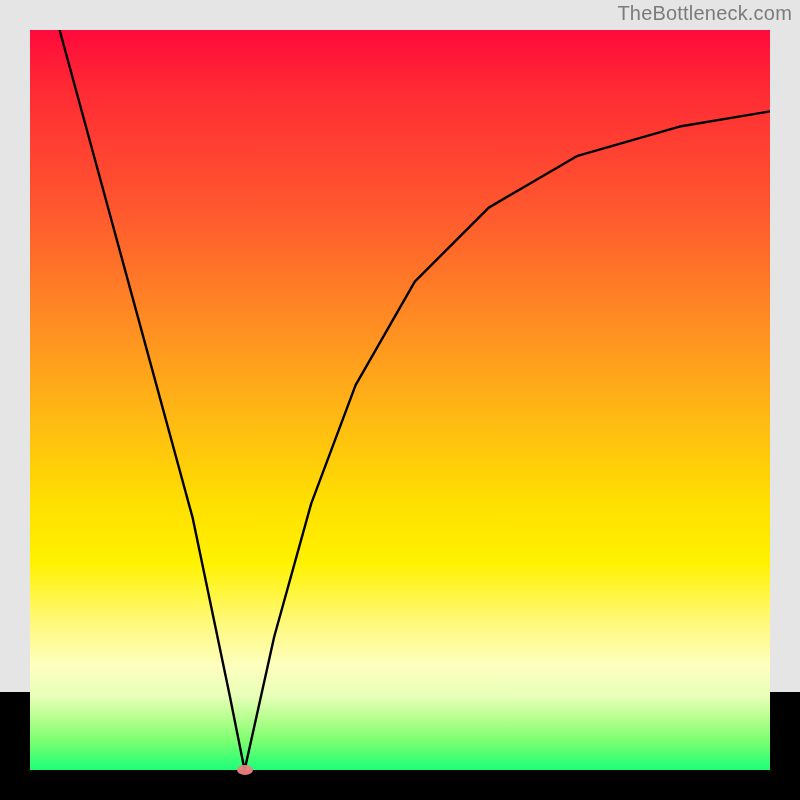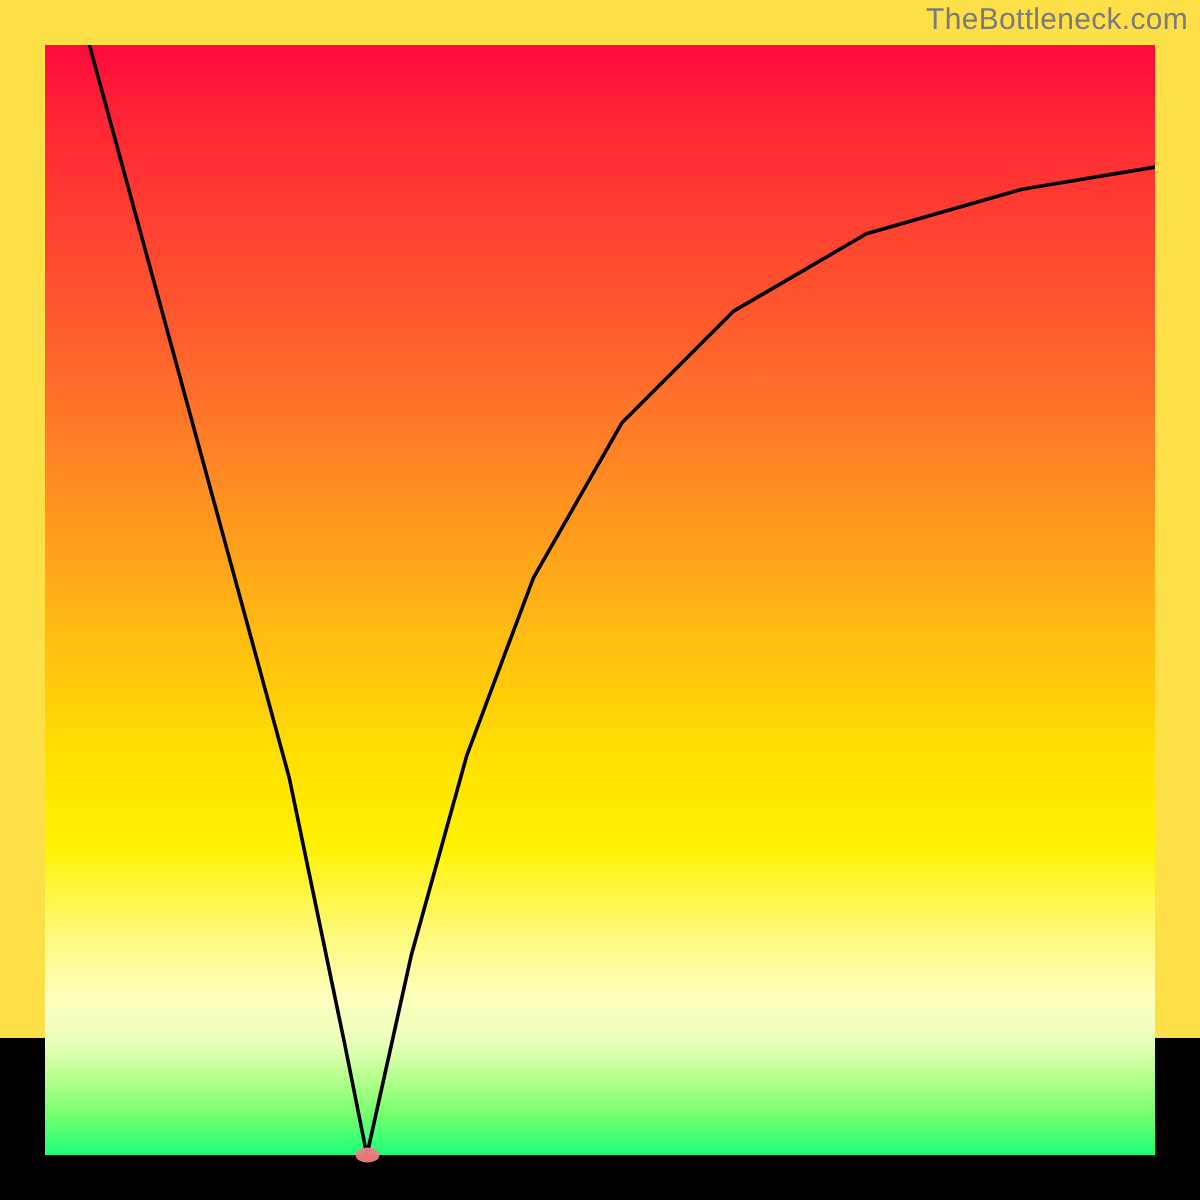--- a/index.html
+++ b/index.html
@@ -8,21 +8,21 @@
     width: 800px;
     height: 800px;
     overflow: hidden;
     background: #000;
     font-family: Arial, Helvetica, sans-serif;
   }
   .frame {
     position: relative;
     width: 800px;
     height: 692px;
-    background: #fde047;
+    background: #e5e5e5;
   }
   .watermark {
     position: absolute;
     top: 2px;
     right: 8px;
     color: #7b7b7b;
     font-size: 20px;
     font-weight: 500;
     letter-spacing: 0.2px;
     z-index: 10;

